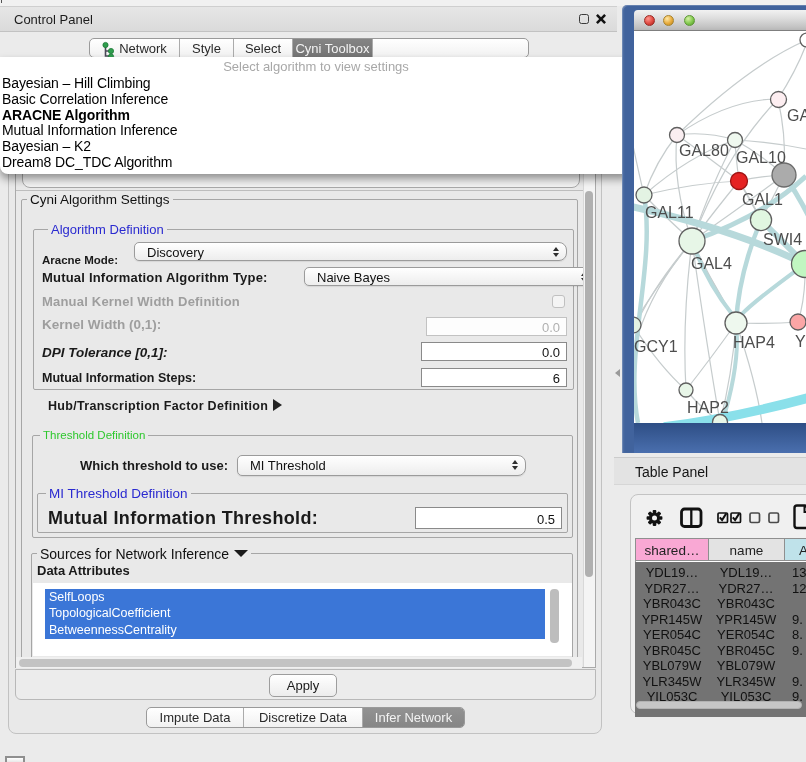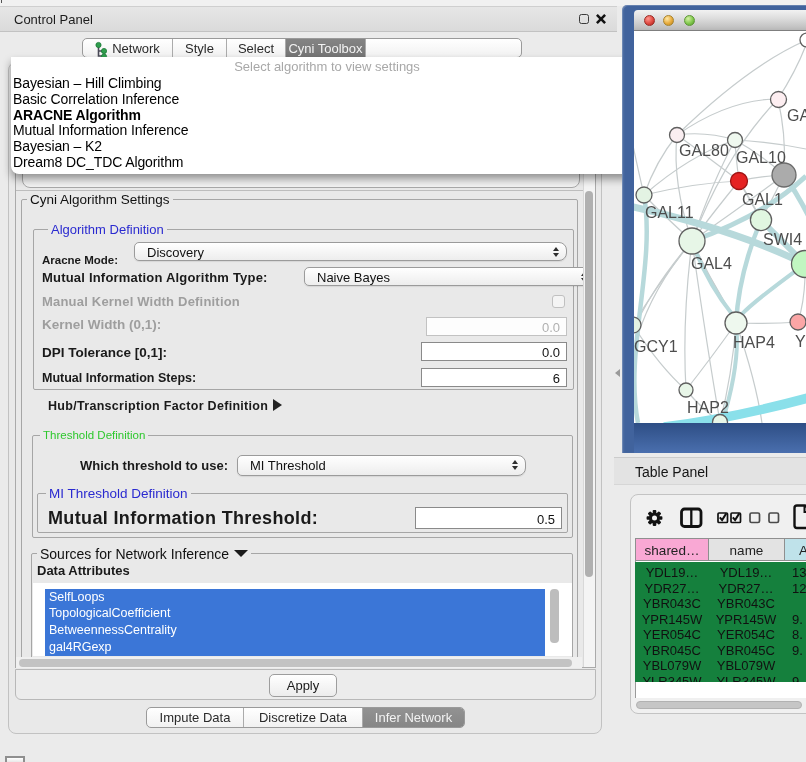--- a/index.html
+++ b/index.html
@@ -28,21 +28,21 @@
 .combo .cv { position:absolute; left:12px; top:2px; }
 .combo .ar { position:absolute; right:7px; top:3.5px; }
 .combo .ar i { display:block; width:0; height:0; border-left:3px solid transparent; border-right:3px solid transparent; }
 .combo .ar .u { border-bottom:4.5px solid #2e2e2e; margin-bottom:2.5px; }
 .combo .ar .d { border-top:4.5px solid #2e2e2e; }
 .fld { position:absolute; height:19px; border:1px solid #8a8a8a; background:#ffffff; font-size:13px; color:#111; text-align:right; padding:2px 6px 0 0; }
 .fld.dis { border-color:#c2c2c2; color:#b0b0b0; background:#fdfdfd; }
 
 .selitem { position:absolute; left:45px; width:500px; height:16.8px; background:#3b76d7; color:#fff; font-size:12.5px; padding-left:4px; line-height:16.5px; }
 
-#dropdown { left:11px; top:57px; width:632px; height:117px; background:#fff; border-radius:0 0 8px 8px; box-shadow:0 5px 9px rgba(0,0,0,0.4); }
+#dropdown { left:0; top:57px; width:632px; height:117px; background:#fff; border-radius:0 0 8px 8px; box-shadow:0 5px 9px rgba(0,0,0,0.4); }
 #dropdown .prompt { position:absolute; left:0; width:100%; top:59px; text-align:center; color:#a8a8a8; font-size:13px; }
 #dropdown .it { position:absolute; left:2px; font-size:14px; color:#000; white-space:nowrap; letter-spacing:-0.1px; }
 
 #netwin { left:622px; top:5px; width:184px; height:448px; background:#41639d; border-radius:5px 0 0 0; box-shadow:inset 1px 1px 0 rgba(255,255,255,0.18), inset 2px 0 2px rgba(255,255,255,0.08); }
 #nettitle { left:634px; top:10px; width:172px; height:21px; background:linear-gradient(#f2f2f2,#dedede 40%,#c3c3c3 85%,#b7b7b7); border-bottom:1px solid #7f7f7f; border-radius:4px 0 0 0; }
 .light { position:absolute; top:15px; width:11px; height:11px; border-radius:50%; }
 #canvas { left:634px; top:31px; width:172px; height:392px; background:#fff; overflow:hidden; }
 
 #tp-bar { left:614px; top:457px; width:192px; height:28px; background:#e3e3e3; border-top:1px solid #cccccc; border-bottom:1px solid #d6d6d6; }
 #tp-bar .t { position:absolute; left:21px; top:6px; font-size:14px; color:#151515; }
@@ -59,21 +59,21 @@
 <div class="abs" style="left:1px;top:0;width:1px;height:3px;background:#555;"></div>
 
 <div class="abs" id="cp-title" style="left:0;top:6px;width:617px;height:26px;">
   <div class="t">Control Panel</div>
 </div>
 <div class="abs" id="float-ico" style="left:579px;top:14px;"></div>
 <svg class="abs" style="left:596px;top:14px;" width="10" height="10" viewBox="0 0 10 10">
     <path d="M1.8,0 L5,3.2 L8.2,0 L10,1.8 L6.8,5 L10,8.2 L8.2,10 L5,6.8 L1.8,10 L0,8.2 L3.2,5 L0,1.8 Z" fill="#111"></path>
   </svg>
 
-<div class="seg" style="left:82px;top:38px;text-align:center;">
+<div class="seg" style="left:89px;top:38px;text-align:center;">
   <div style="width:90px;"><svg width="13" height="17" viewBox="0 0 13 17" style="margin-right:4px;margin-top:3px;">
         <path d="M3.5 4 V15 H9 M3.5 10 H8" fill="none" stroke="#4a4a58" stroke-width="1.6"></path>
         <circle cx="3.5" cy="4" r="2.6" fill="#2f9e4d" stroke="#1d7a38" stroke-width="0.8"></circle>
         <circle cx="9" cy="10" r="2.6" fill="#2f9e4d" stroke="#1d7a38" stroke-width="0.8"></circle>
         <circle cx="9" cy="15.5" r="2.6" fill="#2f9e4d" stroke="#1d7a38" stroke-width="0.8"></circle>
       </svg>Network</div>
   <div style="width:54px;">Style</div>
   <div style="width:59px;">Select</div>
   <div class="sel" style="width:80px;">Cyni Toolbox</div>
   <div style="width:155px;margin-top:32px;">jActiveMNodules</div>
@@ -106,21 +106,21 @@
       <span class="cv">Naive Bayes</span>
       <span class="ar">
         <i class="u"></i>
         <i class="d"></i>
       </span>
     </div>
   <div class="lbl dis" style="left:42px;top:294px;font-size:13px;letter-spacing:0.2px;">Manual Kernel Width Definition</div>
   <div class="abs" style="left:552px;top:295px;width:13px;height:13px;border:1px solid #c0c0c0;border-radius:3px;background:#f4f4f4;"></div>
   <div class="lbl dis" style="left:42px;top:317px;font-size:13.5px;">Kernel Width (0,1):</div>
   <div class="fld dis" style="left:426px;top:317px;width:141px;">0.0</div>
-  <div class="lbl" style="left:42px;top:345px;font-size:13.5px;">DPI Tolerance [0,1]:</div>
+  <div class="lbl" style="left:42px;top:345px;font-size:13.5px;font-style:italic;">DPI Tolerance [0,1]:</div>
   <div class="fld" style="left:421px;top:342px;width:146px;">0.0</div>
   <div class="lbl" style="left:42px;top:371px;font-size:12.5px;">Mutual Information Steps:</div>
   <div class="fld" style="left:421px;top:368px;width:146px;">6</div>
 
   <div class="lbl" style="left:48px;top:399px;font-size:12.5px;letter-spacing:0.3px;">Hub/Transcription Factor Definition</div>
   <div class="abs" style="left:273px;top:399px;width:0;height:0;border-left:9px solid #222;border-top:6px solid transparent;border-bottom:6px solid transparent;"></div>
 
   <div class="grp" style="left:32px;top:435px;width:541px;height:103px;">
     <div class="gt" style="top:-7px;left:7px;font-size:11.5px;color:#2ec82e;">Threshold Definition</div>
   </div>
@@ -141,21 +141,20 @@
 
   <div class="grp" style="left:31px;top:553px;width:542px;height:115px;">
     <div class="gt" style="left:5px;font-size:14px;color:#111;padding-right:22px;">Sources for Network Inference</div>
   </div>
   <div class="abs" style="left:234px;top:550px;width:0;height:0;border-top:7.5px solid #1a1a1a;border-left:7.5px solid transparent;border-right:7.5px solid transparent;"></div>
   <div class="lbl" style="left:37px;top:563px;font-size:13px;">Data Attributes</div>
   <div class="abs" style="left:33px;top:583px;width:539px;height:73px;background:#fff;"></div>
   <div class="selitem" style="top:605.3px;">TopologicalCoefficient</div>
   <div class="selitem" style="top:588.5px;">SelfLoops</div>
   <div class="selitem" style="top:622.1px;">BetweennessCentrality</div>
-  <div class="selitem" style="top:638.9px;">gal4RGexp</div>
   <div class="abs" style="left:550px;top:589px;width:8.5px;height:54px;background:#bdbdbd;border-radius:4px;"></div>
 
   <div class="abs" style="left:583px;top:69px;width:12px;height:598px;background:#f4f4f4;border-left:1px solid #d8d8d8;"></div>
   <div class="abs" style="left:585px;top:191px;width:8px;height:386px;background:#b0b0b0;border-radius:4px;"></div>
   <div class="abs" style="left:16px;top:657px;width:566px;height:11px;background:#f0f0f0;"></div>
   <div class="abs" style="left:19px;top:659px;width:553px;height:8px;background:#c3c3c3;border-radius:4px;"></div>
 
   <div class="abs" style="left:560px;top:85px;width:34px;height:46px;border:1px solid #b0b0b0;background:#e9e9e9;"></div>
   <div class="abs" style="left:558px;top:100px;width:30px;height:23px;border:3px solid #5b9ad8;border-radius:7px;background:#fff;"></div>
   <div class="abs" style="left:540px;top:140px;width:50px;height:28px;border:1px solid #a8a8a8;border-radius:8px;background:#f2f2f2;"></div>
@@ -327,21 +326,21 @@
   <path d="M174.5 12 v6 h6" fill="none" stroke="#111" stroke-width="2"></path>
 </svg>
 </div>
 
 <div class="abs" id="tbl"></div>
 <div class="hcell" style="left:635px;top:538px;width:74px;background:#f9a8d4;border-left:1px solid #8f8f8f;">shared…</div>
 <div class="hcell" style="left:709px;top:538px;width:76px;background:#e3e3e3;">name</div>
 <div class="hcell" style="left:785px;top:538px;width:21px;background:#bfe2ea;border-right:none;overflow:hidden;">
     <span style="position:absolute;left:14px;top:4px;">A</span>
   </div>
-<div id="rows" class="abs" style="left:635px;top:562px;width:171px;height:120px;background:#15803d;overflow:hidden;">
+<div id="rows" class="abs" style="left:635px;top:562px;width:171px;height:155px;background:#737373;overflow:hidden;">
   <div class="trow" style="left:0;top:3px;">YDL19…</div>
     <div class="trow" style="left:74px;top:3px;">YDL19…</div>
     <div class="trow3" style="left:157px;top:3px;">13</div>
   <div class="trow" style="left:0;top:18.5px;">YDR27…</div>
     <div class="trow" style="left:74px;top:18.5px;">YDR27…</div>
     <div class="trow3" style="left:157px;top:18.5px;">12</div>
   <div class="trow" style="left:0;top:34px;">YBR043C</div>
     <div class="trow" style="left:74px;top:34px;">YBR043C</div>
   <div class="trow" style="left:0;top:49.5px;">YPR145W</div>
     <div class="trow" style="left:74px;top:49.5px;">YPR145W</div>

